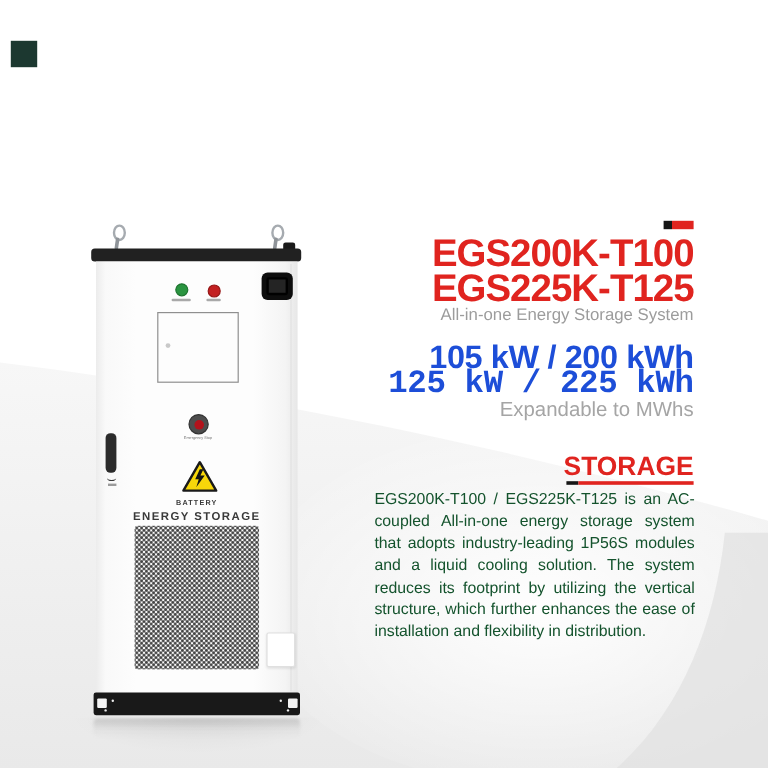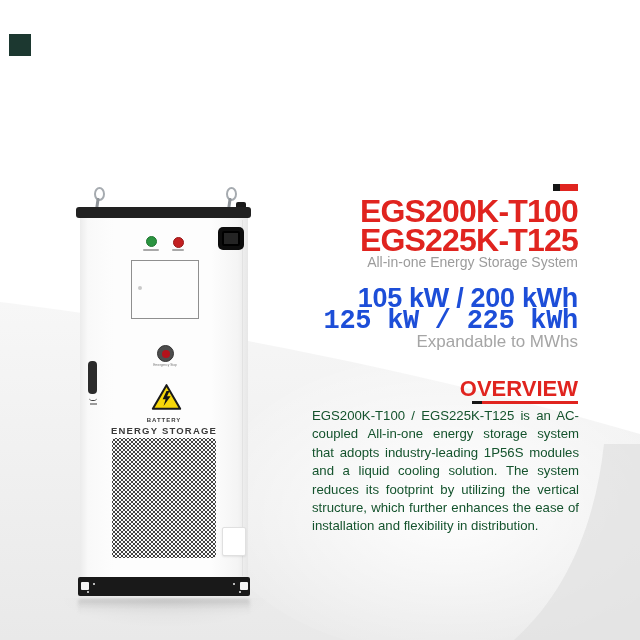--- a/index.html
+++ b/index.html
@@ -166,21 +166,21 @@
   </div>
 
   <div class="abs rtxt model m1">EGS200K-T100</div>
   <div class="abs rtxt model m2">EGS225K-T125</div>
   <div class="abs rtxt subtitle">All-in-one Energy Storage System</div>
 
   <div class="abs rtxt spec s1">105 kW / 200 kWh</div>
   <div class="abs rtxt spec s2">125 kW / 225 kWh</div>
   <div class="abs rtxt expnote">Expandable to MWhs</div>
 
-  <div class="abs rtxt overview">OVERVIEW</div>
+  <div class="abs rtxt overview">STORAGE</div>
   <div class="abs ovl">
     <span class="b"></span>
     <span class="r"></span>
   </div>
 
   <div class="abs bodycopy">
     <p>EGS200K-T100 / EGS225K-T125 is an AC-coupled All-in-one energy storage system that adopts industry-leading 1P56S modules and a liquid cooling solution. The system reduces its footprint by utilizing the vertical structure, which further enhances the ease of installation and flexibility in distribution.</p>
   </div>
 
 </div>

